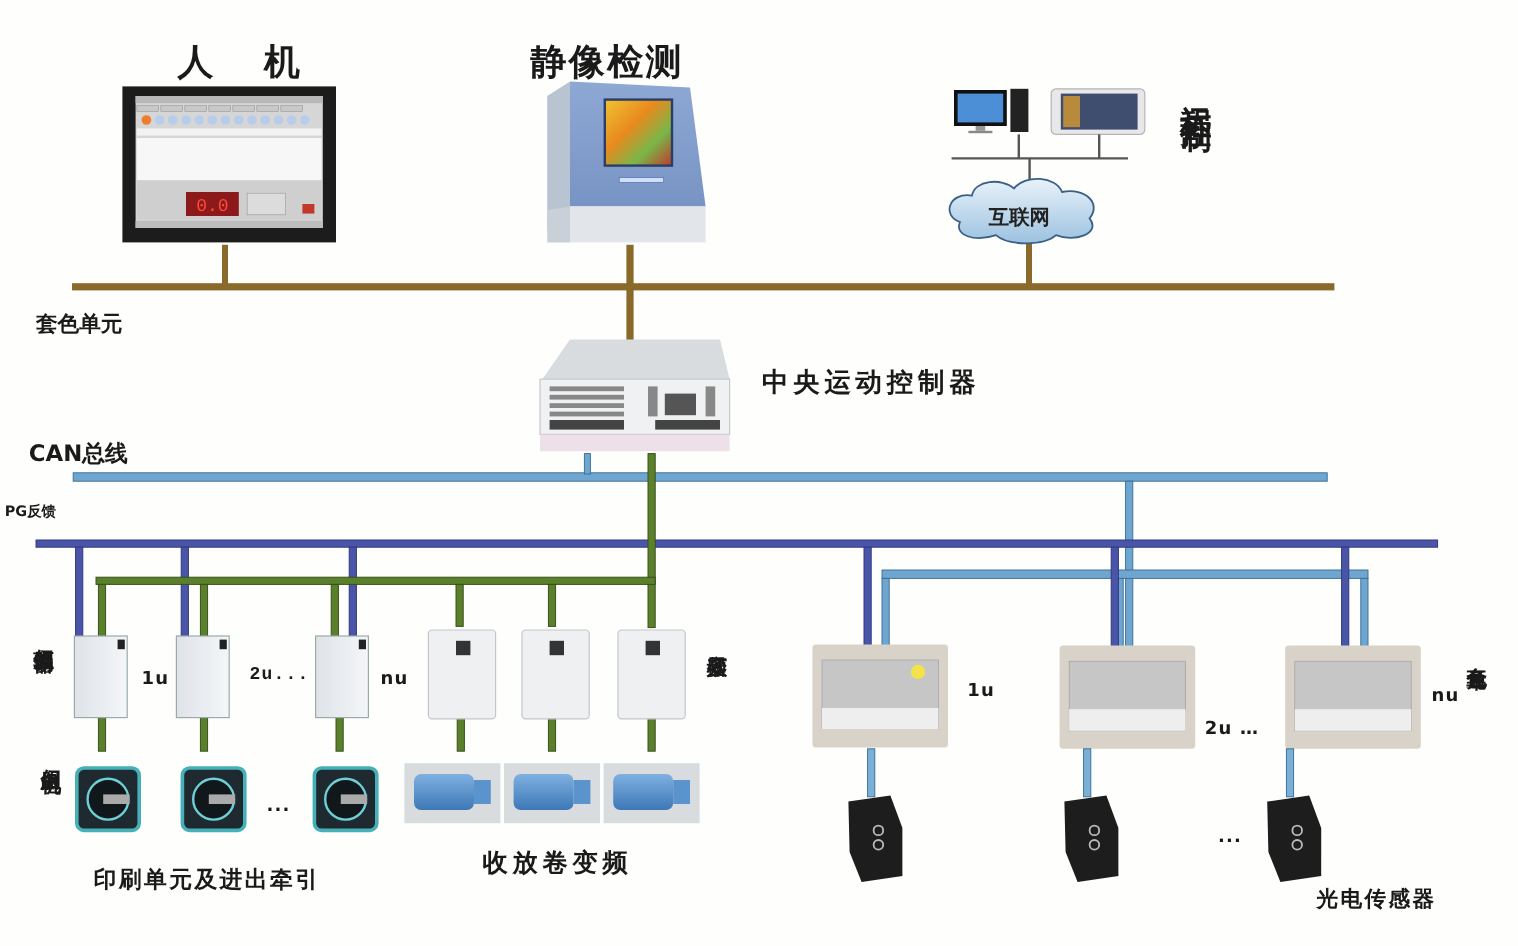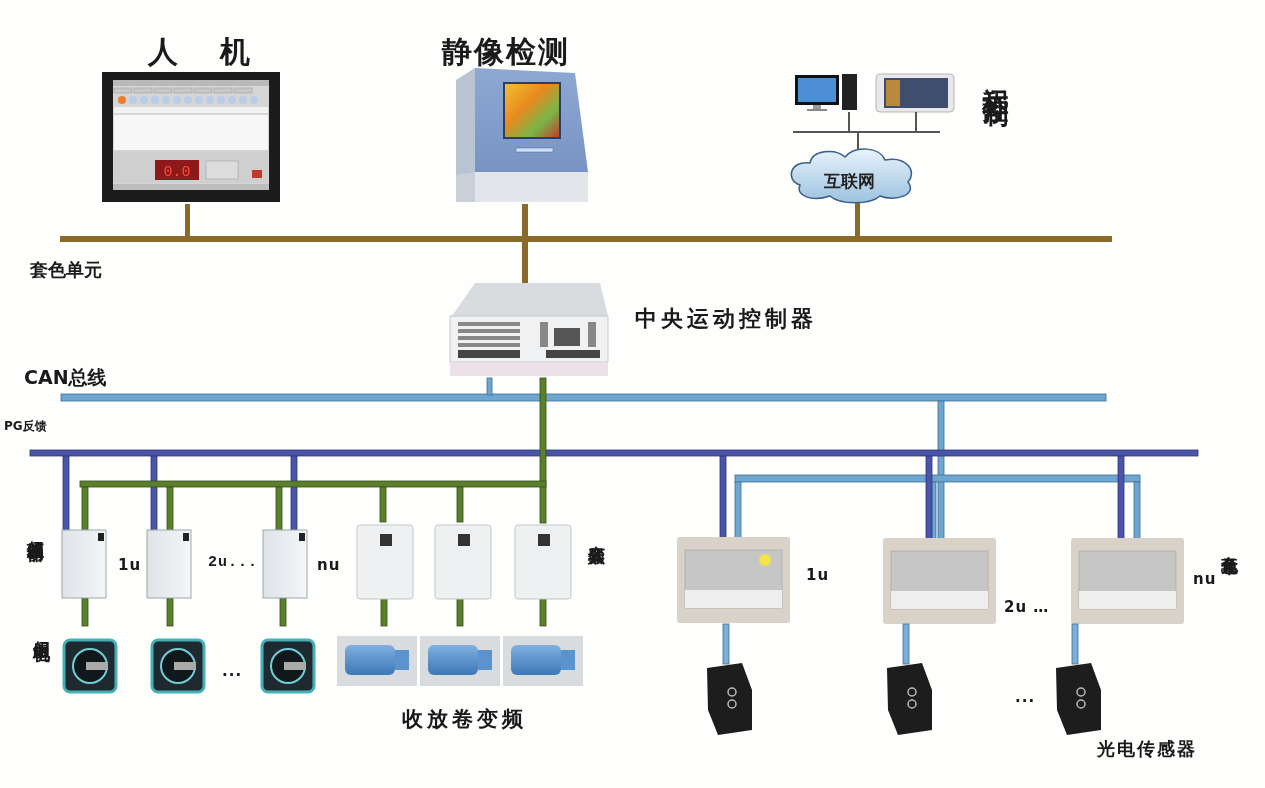--- a/index.html
+++ b/index.html
@@ -283,20 +283,21 @@
 <div class="lbl mid" style="left:635px;top:304px;">中央运动控制器</div>
 <div class="lbl sm" style="left:24px;top:365px;font-size:19px;">CAN总线</div>
 <div class="lbl sm" style="left:4px;top:418px;font-size:12px;">PG反馈</div>
 
 <div class="vlbl sm" style="left:26px;top:528px;line-height:20px;">伺服驱动器</div>
 <div class="vlbl sm" style="left:32px;top:628px;line-height:20px;">伺服电机</div>
 <div class="lbl unit" style="left:118px;top:556px;">1u</div>
 <div class="lbl unit" style="left:208px;top:554px;font-family:Liberation Mono, monospace;">2u...</div>
 <div class="lbl unit" style="left:317px;top:556px;">nu</div>
 <div class="lbl unit" style="left:222px;top:662px;">...</div>
+<div class="lbl mid" style="left:78px;top:720px;font-size:19px;letter-spacing:2px;">印刷单元及进出牵引</div>
 
 <div class="vlbl sm" style="left:587px;top:532px;line-height:20px;">变频器</div>
 <div class="lbl mid" style="left:402px;top:705px;font-size:21px;">收放卷变频</div>
 
 <div class="lbl unit" style="left:806px;top:566px;">1u</div>
 <div class="lbl unit" style="left:1004px;top:568px;margin-top:30px;">2u …</div>
 <div class="lbl unit" style="left:1193px;top:570px;">nu</div>
 <div class="vlbl sm" style="left:1220px;top:542px;line-height:20px;">套色单元</div>
 <div class="lbl unit" style="left:1015px;top:688px;">...</div>
 <div class="lbl mid" style="left:1073px;top:737px;font-size:18px;letter-spacing:2px;margin-left:24px;">光电传感器</div>

